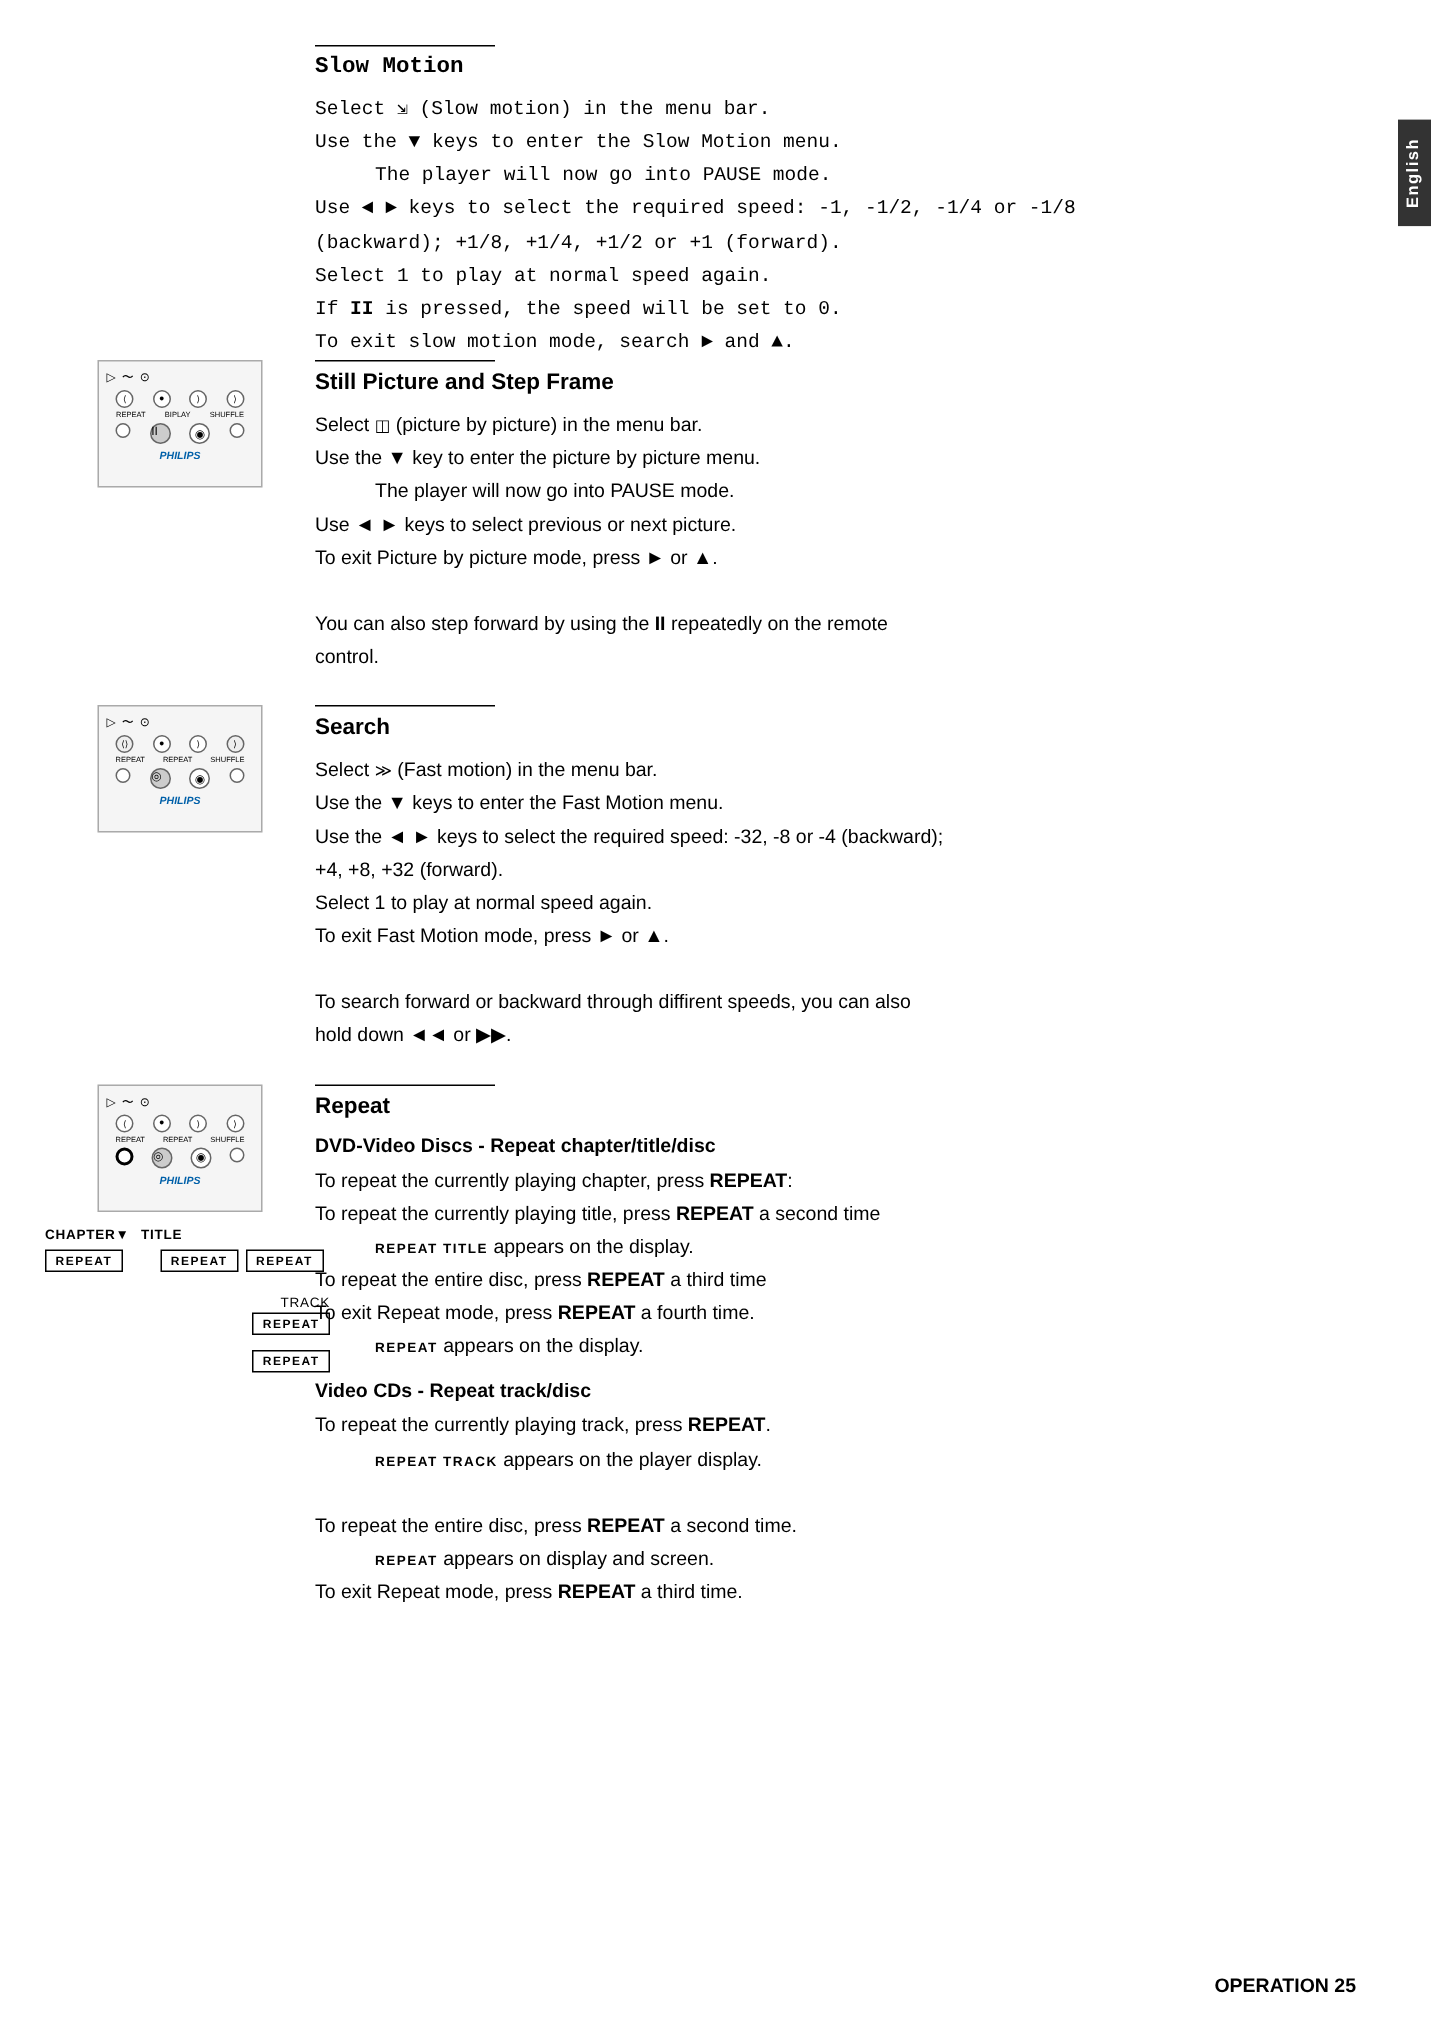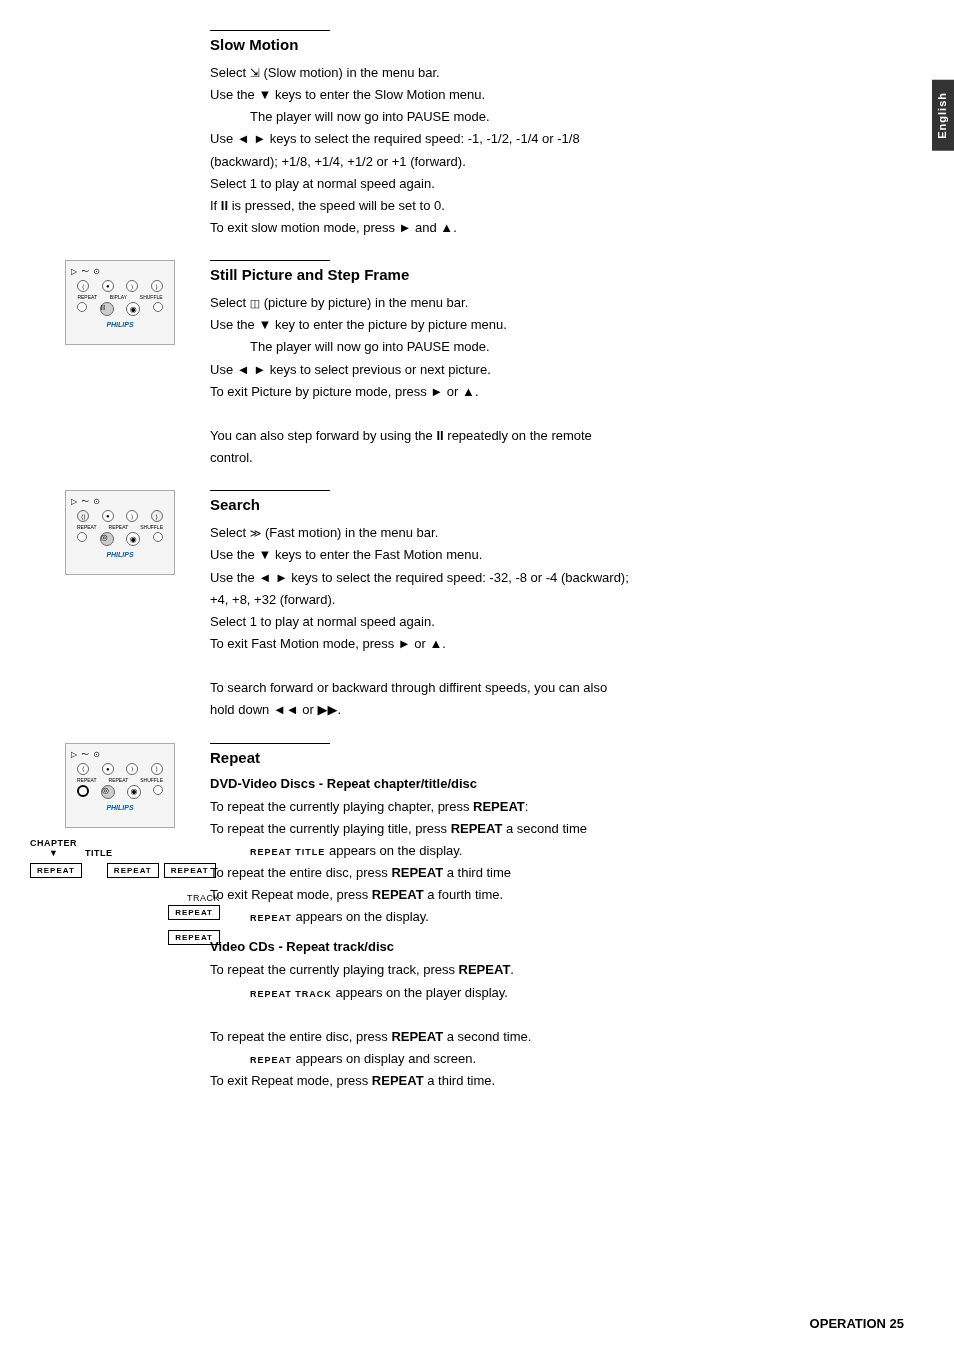--- a/index.html
+++ b/index.html
@@ -174,38 +174,38 @@
   </style>
 </head>
 <body>
 
 <div class="page-container">
 
   <div class="english-tab">
     <span>English</span>
   </div>
 
-  <div style="display:flex; margin-bottom:20px; padding-left:30px;">
+  <div style="display:flex; padding-left:30px;font-family:Liberation Mono, monospace;">
 
     <div style="width:180px; flex-shrink:0; padding-top:50px;">
       
     </div>
 
     <div style="flex:1; padding-right:50px;">
       <div class="section-divider"></div>
       <div class="section-title">Slow Motion</div>
       <div>
         <p class="text-line">Select <span style="font-size:12px;">⇲</span> (Slow motion) in the menu bar.</p>
         <p class="text-line">Use the ▼ keys to enter the Slow Motion menu.</p>
         <p class="text-line indent">The player will now go into PAUSE mode.</p>
         <p class="text-line">Use ◄ ► keys to select the required speed: -1, -1/2, -1/4 or -1/8</p>
         <p class="text-line">(backward); +1/8, +1/4, +1/2 or +1 (forward).</p>
         <p class="text-line">Select 1 to play at normal speed again.</p>
         <p class="text-line">If <strong>II</strong> is pressed, the speed will be set to 0.</p>
-        <p class="text-line">To exit slow motion mode, press ► and ▲.</p>
+        <p class="text-line">To exit slow motion mode, search ► and ▲.</p>
       </div>
     </div>
   </div>
 
   <div style="display:flex; margin-bottom:20px; padding-left:30px;">
 
     <div style="width:180px; flex-shrink:0;">
       <div class="remote-wrapper">
         <div class="remote-img">
           <div class="remote-top-row">
@@ -358,21 +358,21 @@
             <div style="width:14px;height:14px;border-radius:50%;border:1px solid #666;background:#fff;display:flex;align-items:center;justify-content:center;font-size:8px;">◉</div>
             <div class="remote-circle-small"></div>
           </div>
           <div class="philips-label">PHILIPS</div>
         </div>
       </div>
 
       <div style="margin-top:10px; width:200px;">
 
         <div style="display:flex; gap:8px; margin-bottom:5px; align-items:flex-end;">
-          <div style="display:flex; flex-direction:column; align-items:center;">
+          <div style="display:flex; flex-direction:row; align-items:center;">
             <span style="font-size:9px; font-weight:bold; letter-spacing:0.5px;">CHAPTER</span>
             <div style="font-size:9px; text-align:center;">▼</div>
           </div>
           <div style="display:flex; flex-direction:column; align-items:flex-start;">
             <span style="font-size:9px; font-weight:bold; letter-spacing:0.5px;">TITLE</span>
           </div>
         </div>
 
         <div style="display:flex; gap:5px; margin-bottom:5px;">
           <div class="repeat-box">REPEAT</div>

